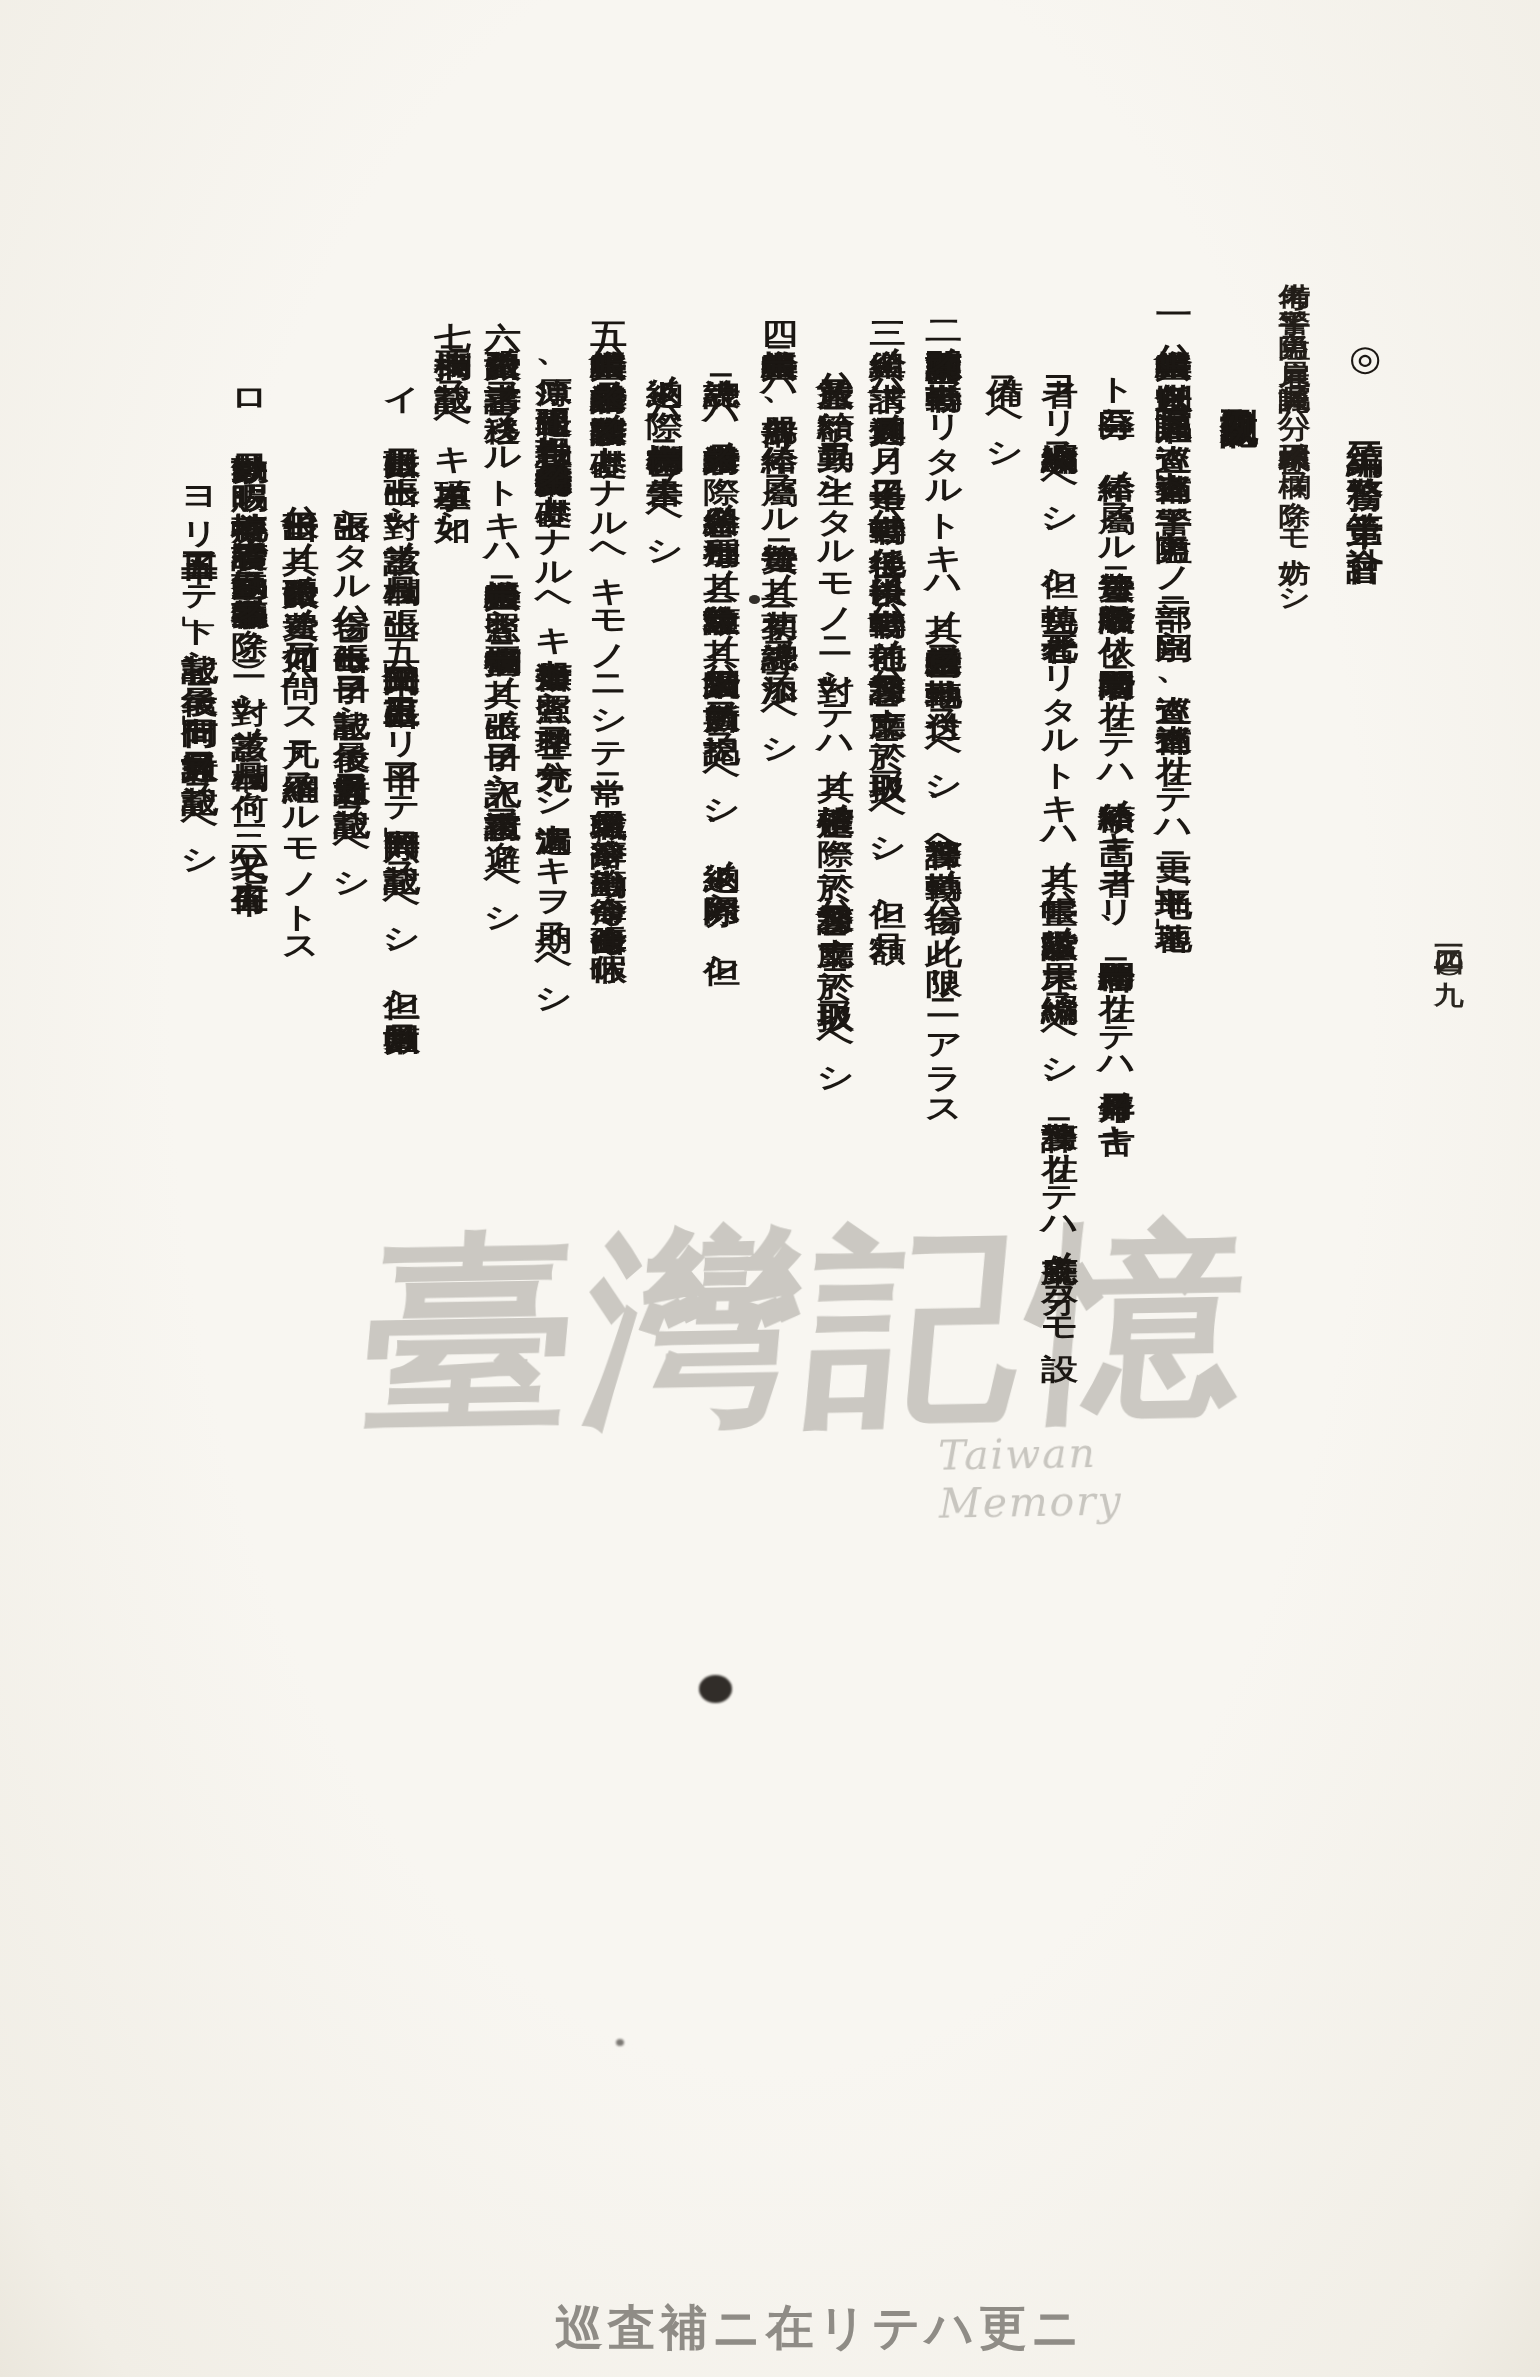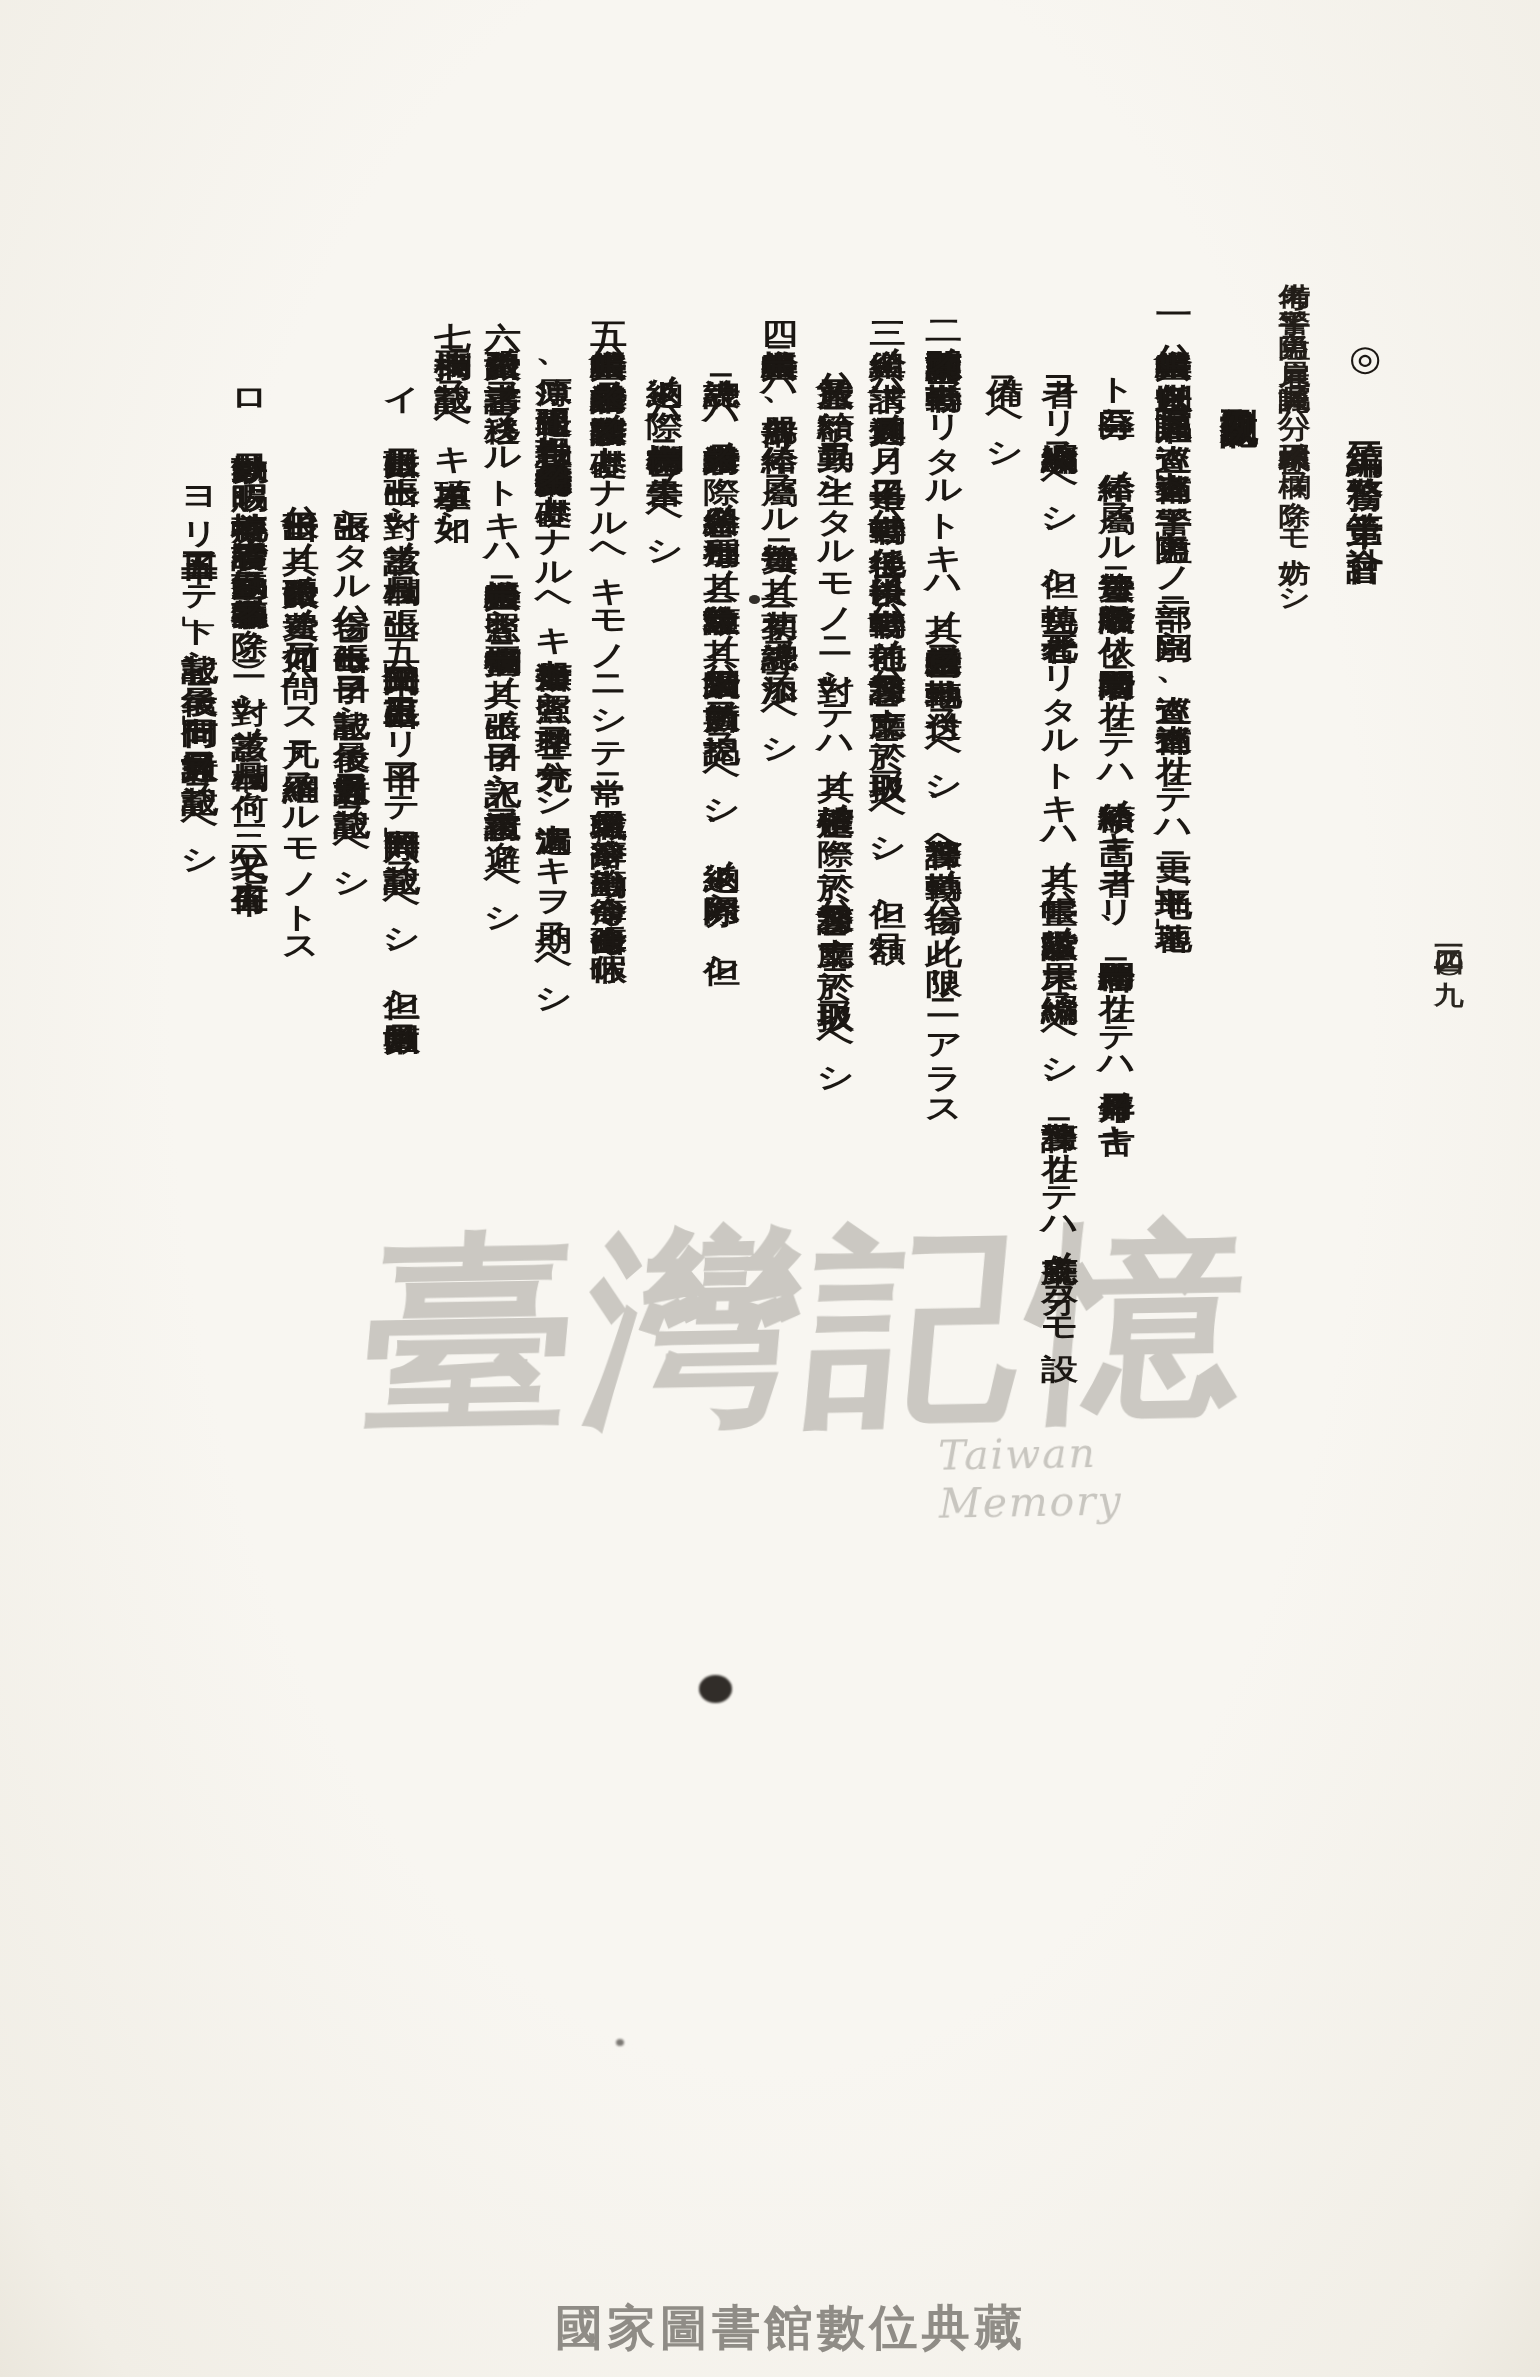--- a/index.html
+++ b/index.html
@@ -87,16 +87,16 @@
   <div class="vcol body-col" style="left:382px;top:365px">イ　出張日數　出張ニ對シ該當ノ月欄ニ「出張一、五、十三日間」又ハ「出張五日ヨリ十日マテ六日間」等ト記載スヘシ、但シ一箇月中數回</div>
   <div class="vcol body-col" style="left:332px;top:490px">出張シタル場合ハ出張毎ニ日子ヲ記載シ最後ニ通計日數ヲ記載スヘシ</div>
   <div class="vcol body-col" style="left:281px;top:490px">出張日子ハ其ノ出張旅費ノ費途ノ如何ヲ問ハス凡テ網羅スルモノトス</div>
   <div class="vcol body-col" style="left:230px;top:370px">ロ　缺勤日數　賜暇、轉地療養、看護歸省、病氣缺勤、私事缺勤等（非番ヲ除ク）ニ對シ該當ノ月欄ニ「何々一、三、七」又ハ「何々十五日</div>
   <div class="vcol body-col" style="left:180px;top:467px">ヨリ二十五日マテ」ト記載シ最後ニ「何日間」ト通計日數ヲ記載スヘシ</div>
 
   <div class="speck soft" style="left:699px;top:1675px;width:33px;height:28px"></div>
   <div class="speck" style="left:749px;top:595px;width:11.4px;height:8.8px"></div>
   <div class="speck soft" style="left:616px;top:2039px;width:8px;height:7px;opacity:.55"></div>
 
-  <div class="footer-text">國家圖書館數位典藏</div>
+  <div class="footer-text">巡査補ニ在リテハ更ニ</div>
 
 </div>
 
 
 </body></html>

